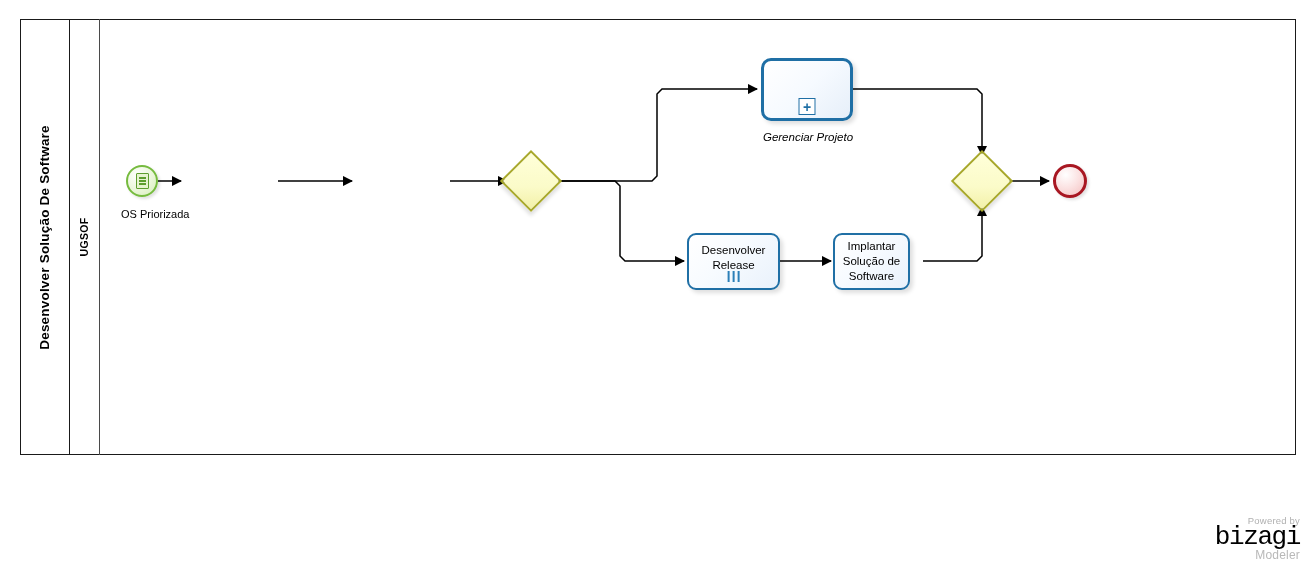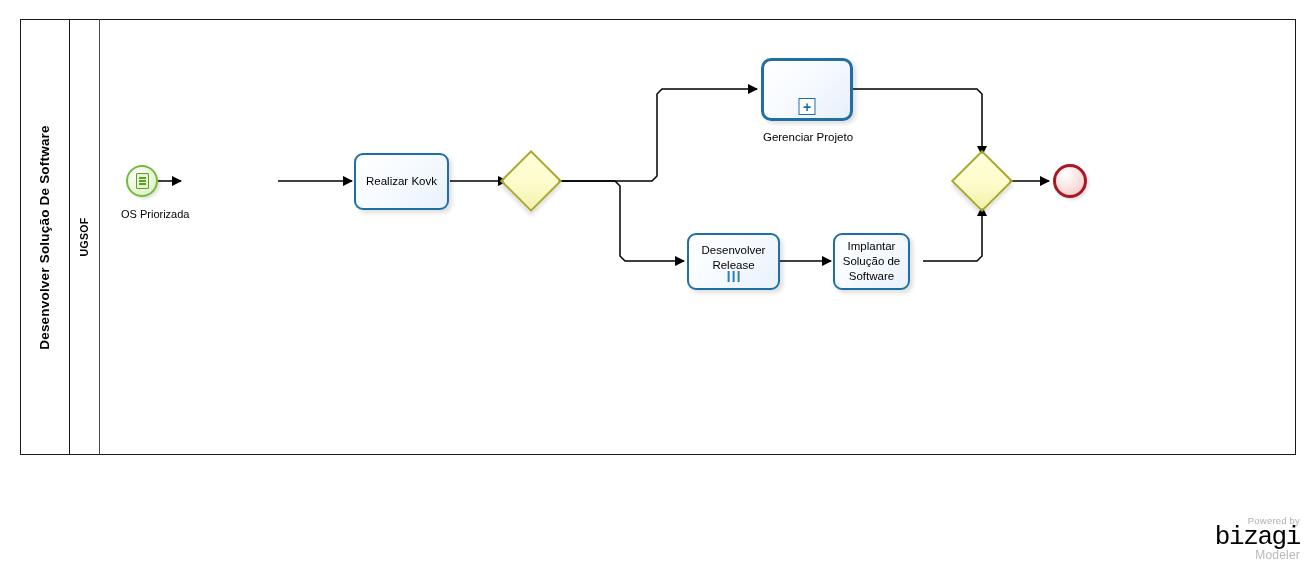--- a/index.html
+++ b/index.html
@@ -275,32 +275,27 @@
   <div class="node start-event" style="left:126px; top:165px;">
     <div class="start-icon-doc">
       <span></span>
         <span></span>
         <span></span>
     </div>
   </div>
   <div class="event-caption" style="left:121px; top:208px;">OS Priorizada</div>
 
 
-  <div class="node task" style="left:354px; top:153px; width:95px; height:57px;">
-    <div>
-      <span class="label">Realizar Kovk</span>
-    </div>
-  </div>
 
   <div class="node gateway" style="left:509px; top:159px;"></div>
 
   <div class="node subprocess" style="left:761px; top:58px; width:92px; height:63px;">
     <div class="sp-plus">+</div>
   </div>
-  <div class="sp-caption" style="left:738px; top:131px; width:140px;">Gerenciar Projeto</div>
+  <div class="sp-caption" style="left:738px; top:131px; width:140px;font-style:italic;">Gerenciar Projeto</div>
 
   <div class="node task" style="left:687px; top:233px; width:93px; height:57px;">
     <div style="margin-top:-7px;text-align:center;">
       <span class="label">Desenvolver</span>
       <span class="label">Release</span>
     </div>
     <div class="mi-marker">
       <i></i>
         <i></i>
         <i></i>

